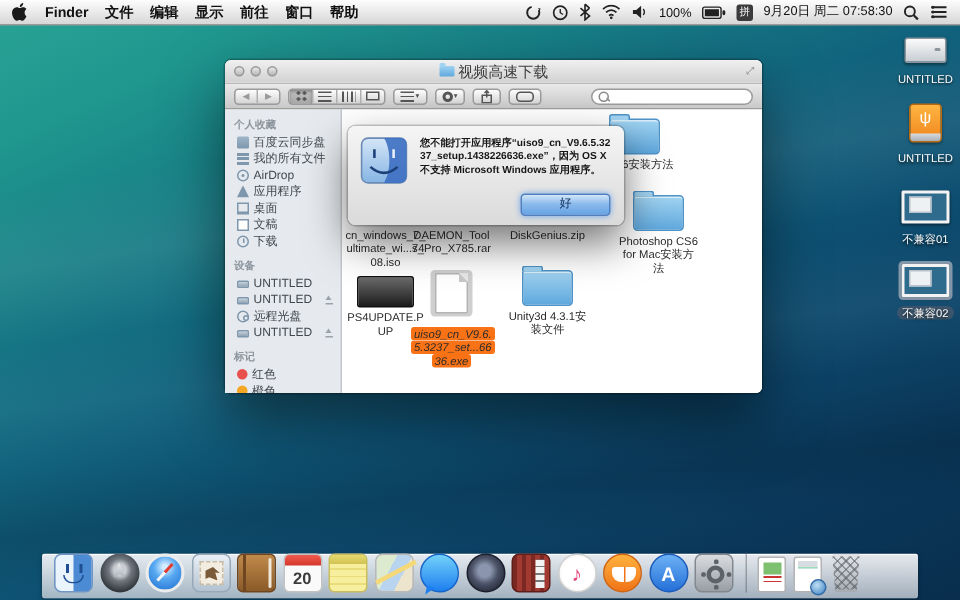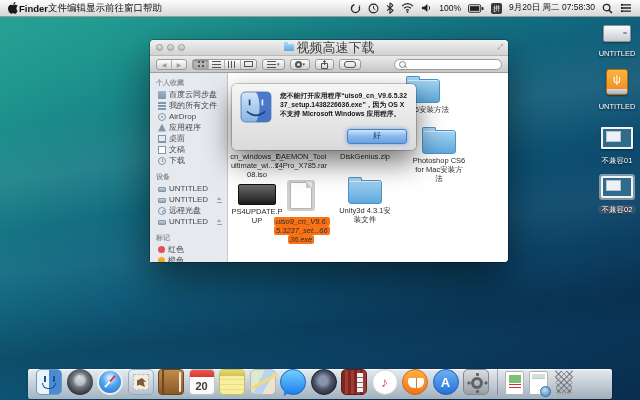--- a/index.html
+++ b/index.html
@@ -14,23 +14,23 @@
       background:linear-gradient(to bottom,transparent 0,rgba(255,255,255,.07) 50%,transparent 100%);}
   .s2{left:-10%;top:46%;width:140%;height:22%;transform:rotate(-7deg);
       background:linear-gradient(to bottom,transparent 0,rgba(180,230,255,.06) 50%,transparent 100%);}
   .s3{left:-5%;top:70%;width:120%;height:20%;transform:rotate(-6deg);
       background:linear-gradient(to bottom,transparent 0,rgba(0,0,0,.12) 55%,transparent 100%);}
 
   
   #menubar{position:absolute;top:0;left:0;right:0;height:16px;z-index:60;
     background:linear-gradient(#fdfdfd,#d7d7d7);border-bottom:1px solid #9a9a9a;
     display:flex;align-items:center;padding:0 8px;font-size:9.5px;color:#111;}
-  .mb-left{display:flex;align-items:center;}
+  .mb-left{display:flex;align-items:center;gap:11px;}
   .mb-app{font-weight:bold;}
-  .mb-item{white-space:nowrap;}
+  .mb-item{white-space:nowrap;font-weight:bold;}
   .mb-right{margin-left:auto;display:flex;align-items:center;gap:7px;}
   .mb-ico{display:flex;align-items:center;}
   .ime-badge{width:11px;height:11px;background:#3a3a3c;color:#fff;border-radius:2px;
     font-size:7px;line-height:11px;text-align:center;}
   .mb-batt-label{font-size:8.5px;}
   .mb-clock{font-size:8.5px;white-space:nowrap;}
 
   
   #desktop-icons{position:absolute;top:25px;right:3px;width:40px;z-index:5;}
   .dsk{width:40px;text-align:center;margin-bottom:9px;}
@@ -49,21 +49,21 @@
   .dsk.selected .icon-shot{outline:2px solid rgba(150,165,180,.85);}
   .dsk.selected .dsk-label{background:rgba(64,86,108,.9);border-radius:6px;padding:0 4px;}
 
   
   #finder-window{position:absolute;left:150px;top:40px;width:358px;height:222px;z-index:10;
     border-radius:4px;background:#fff;box-shadow:0 18px 40px rgba(0,0,0,.5),0 0 0 1px rgba(0,0,0,.25);}
   .titlebar{height:15px;border-radius:4px 4px 0 0;background:linear-gradient(#f0f0f0,#d2d2d2);
     border-bottom:1px solid #b8b8b8;position:relative;display:flex;align-items:center;}
   .tl-group{display:flex;gap:4px;margin-left:6px;}
   .tl{width:7px;height:7px;border-radius:50%;background:linear-gradient(#e8e8e8,#b9b9b9);border:1px solid #979797;box-sizing:border-box;}
-  .win-title{position:absolute;left:0;right:0;text-align:center;font-size:13px;color:#3c3c3c;
+  .win-title{position:absolute;left:0;right:0;text-align:center;font-size:10px;color:#3c3c3c;
     display:flex;align-items:center;justify-content:center;gap:3px;pointer-events:none;}
   .title-folder{width:10px;height:7px;background:linear-gradient(#9fd3f2,#5fa8dd);border-radius:1px;position:relative;}
   .title-folder::before{content:"";position:absolute;top:-2px;left:0;width:4px;height:2px;background:#9fd3f2;border-radius:1px 1px 0 0;}
   .resize-glyph{position:absolute;right:5px;top:3px;font-size:7px;color:#8a8a8a;}
 
   .toolbar{height:16px;background:linear-gradient(#e9e9e9,#c9c9c9);border-bottom:1px solid #9d9d9d;
     display:flex;align-items:center;gap:5px;padding:0 6px;}
   .tb-btn{height:11px;border:1px solid #9b9b9b;border-radius:3px;background:linear-gradient(#fdfdfd,#d4d4d4);
     display:flex;align-items:center;box-sizing:border-box;}
   .seg{width:15px;height:100%;display:flex;align-items:center;justify-content:center;border-left:1px solid #b0b0b0;}

